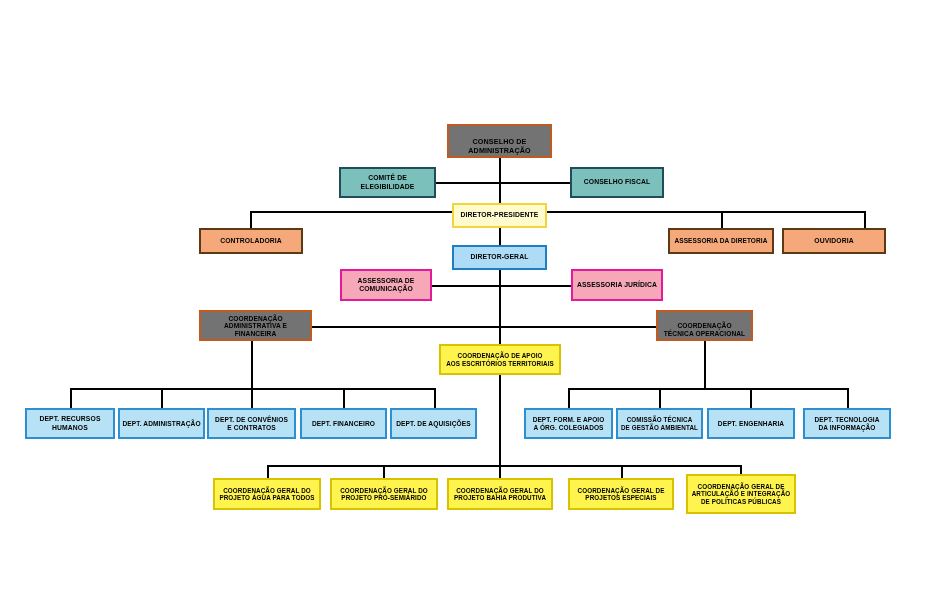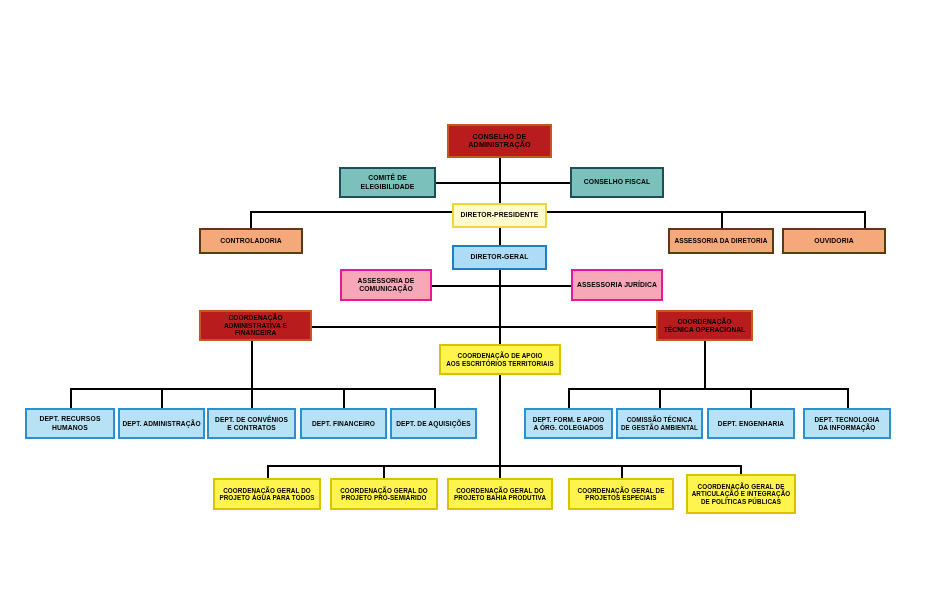--- a/index.html
+++ b/index.html
@@ -29,21 +29,21 @@
     color: #000000;
     font-weight: bold;
     z-index: 3;
     padding: 1px 2px;
   }
   .node span {
     display: block;
     width: 100%;
   }
   
-  .n-gold      { background: #b91c1c; border: 2px solid #C05A1E; }
+  .n-gold      { background: #737373; border: 2px solid #C05A1E; align-items: flex-end; }
   .n-teal      { background: #7CC0BB; border: 2px solid #1F4E5A; }
   .n-cream     { background: #FFFBCC; border: 2px solid #F2D43C; }
   .n-peach     { background: #F5A97B; border: 2px solid #5B3A14; }
   .n-blue      { background: #AEDCF7; border: 2px solid #1F7FC4; }
   .n-pink      { background: #F6A8B8; border: 2px solid #E5199B; }
   .n-yellow    { background: #FFF34D; border: 2px solid #D9C300; }
   .n-lightblue { background: #B7E2F5; border: 2px solid #2E8FD0; }
 
   .edge {
     position: absolute;

